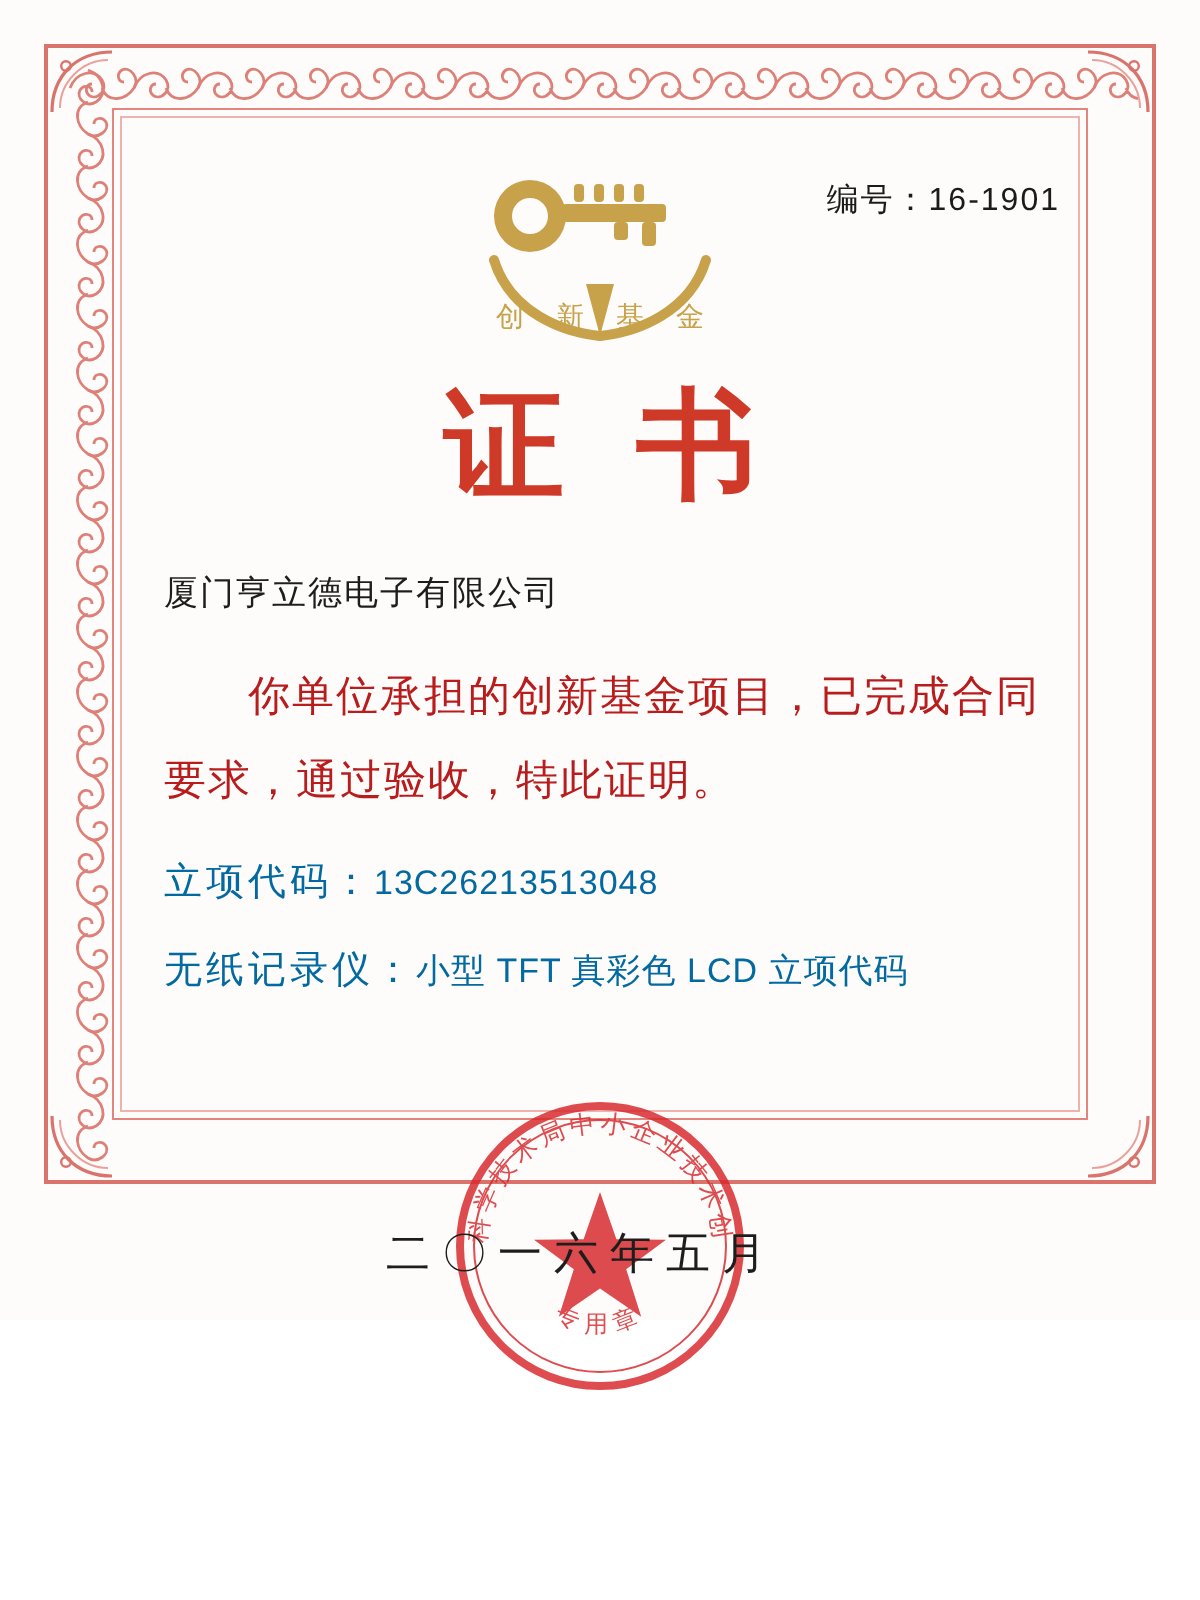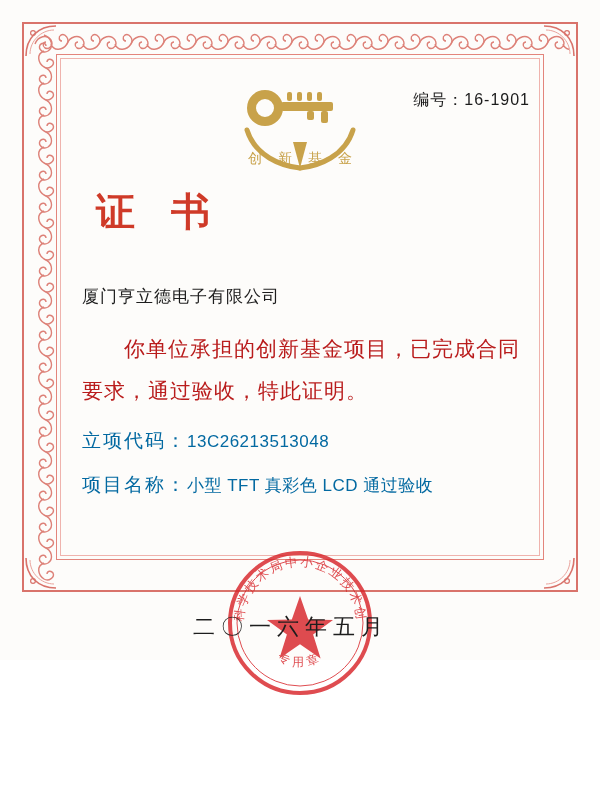--- a/index.html
+++ b/index.html
@@ -118,23 +118,23 @@
     letter-spacing: 16px;
     text-indent: 16px;
     white-space: nowrap;
   }
 
   .title {
     position: absolute;
     left: 0;
     right: 0;
     top: 130px;
-    text-align: left;
+    text-align: center;
     font-family: "DejaVu Serif", serif;
-    font-size: 39px;
+    font-size: 60px;
     font-weight: bold;
     color: #cf3a28;
     letter-spacing: 36px;
     text-indent: 36px;
     line-height: 1.1;
   }
 
   .company {
     position: absolute;
     left: 22px;
@@ -505,21 +505,21 @@
 
     <div class="company">厦门亨立德电子有限公司</div>
 
     <div class="body-text">你单位承担的创新基金项目，已完成合同要求，通过验收，特此证明。</div>
 
     <div class="field field-code">
       <span class="label">立项代码：</span><span class="value">13C26213513048</span>
     </div>
 
     <div class="field field-name">
-      <span class="label">项目名称：</span><span class="value">小型 TFT 真彩色 LCD 通过验收</span>
+      <span class="label">无纸记录仪：</span><span class="value">小型 TFT 真彩色 LCD 立项代码</span>
     </div>
 
     <div class="seal">
       <svg width="150" height="150" viewBox="0 0 150 150" xmlns="http://www.w3.org/2000/svg">
         <defs>
           <path id="sealTop" d="M 18,75 A 57,57 0 0 1 132,75"></path>
           <path id="sealBottom" d="M 32,75 A 43,43 0 0 0 118,75"></path>
         </defs>
         <circle cx="75" cy="75" r="70" fill="none" stroke="#d8252a" stroke-width="4"></circle>
         <circle cx="75" cy="75" r="63" fill="none" stroke="#d8252a" stroke-width="1"></circle>

